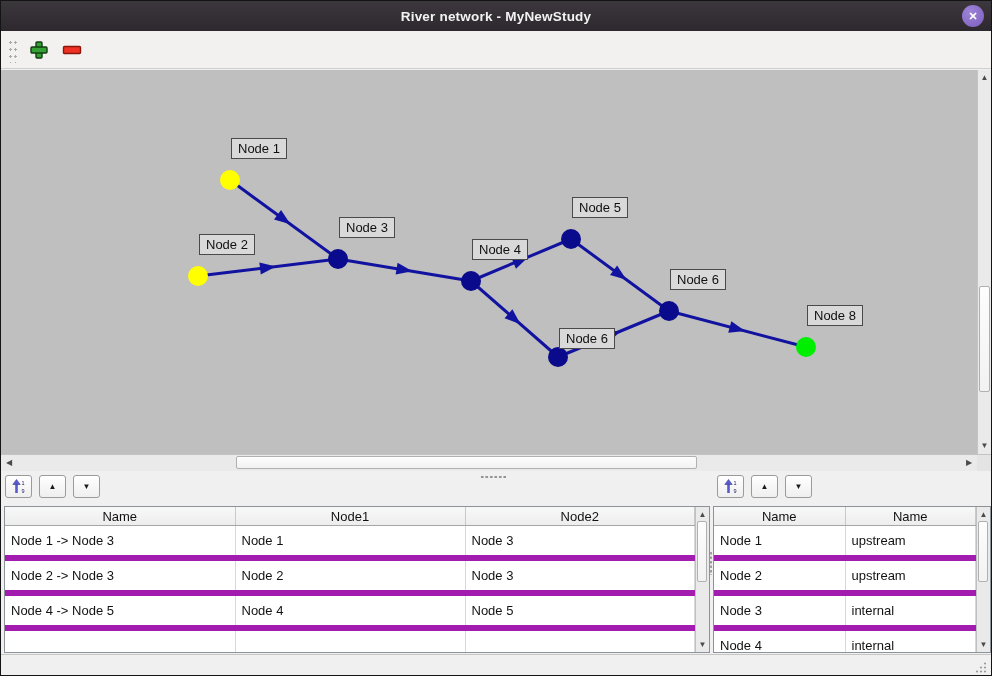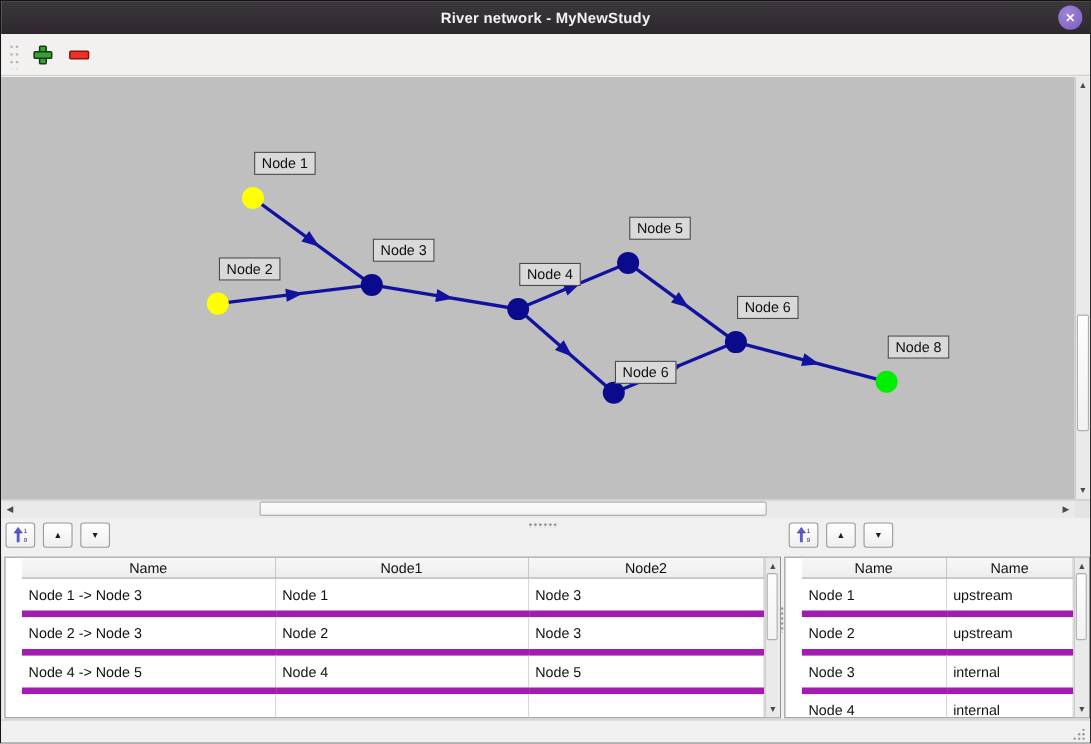--- a/index.html
+++ b/index.html
@@ -49,21 +49,21 @@
   .btn-group{position:absolute;top:4px;display:flex;gap:7px;}
   .bg-left{left:4px;} .bg-right{left:716px;}
   .small-btn{width:27px;height:23px;border:1px solid #9b9b9b;border-radius:3px;
     background:linear-gradient(#ffffff,#efefef);display:flex;align-items:center;
     justify-content:center;font-size:8px;color:#1c1c1c;padding:0;cursor:pointer;}
   
   .panel{position:absolute;top:505px;height:147px;border:1px solid #8e9299;
     box-sizing:border-box;background:#ffffff;display:flex;}
   .panel-left{left:3px;width:706px;}
   .panel-right{left:712px;width:278px;}
-  .tbl-wrap{flex:1;overflow:hidden;padding-left:15px;}
+  .tbl-wrap{flex:1;overflow:hidden;}
   table{border-collapse:collapse;table-layout:fixed;width:100%;font-size:13px;
     font-family:"Liberation Sans",sans-serif;}
   th{height:18px;background:linear-gradient(#f8f8f8,#ededed);border-right:1px solid #c9c9c9;
     border-bottom:1px solid #a6a6a6;font-weight:normal;font-size:13px;color:#111;padding:0;}
   td{height:29px;border-right:1px solid #d8d8d8;border-bottom:6px solid #a21caf;
     padding:0 0 0 6px;color:#121212;overflow:hidden;white-space:nowrap;}
   .tbl-sb{width:14px;position:relative;background:#eaeaea;border-left:1px solid #c0c0c0;box-sizing:border-box;}
   .v-split-dots{position:absolute;left:708px;top:550px;width:5px;height:24px;
     background-image:radial-gradient(circle,#9a9a9a 1px,transparent 1.3px);
     background-size:4px 4.5px;cursor:col-resize;}

